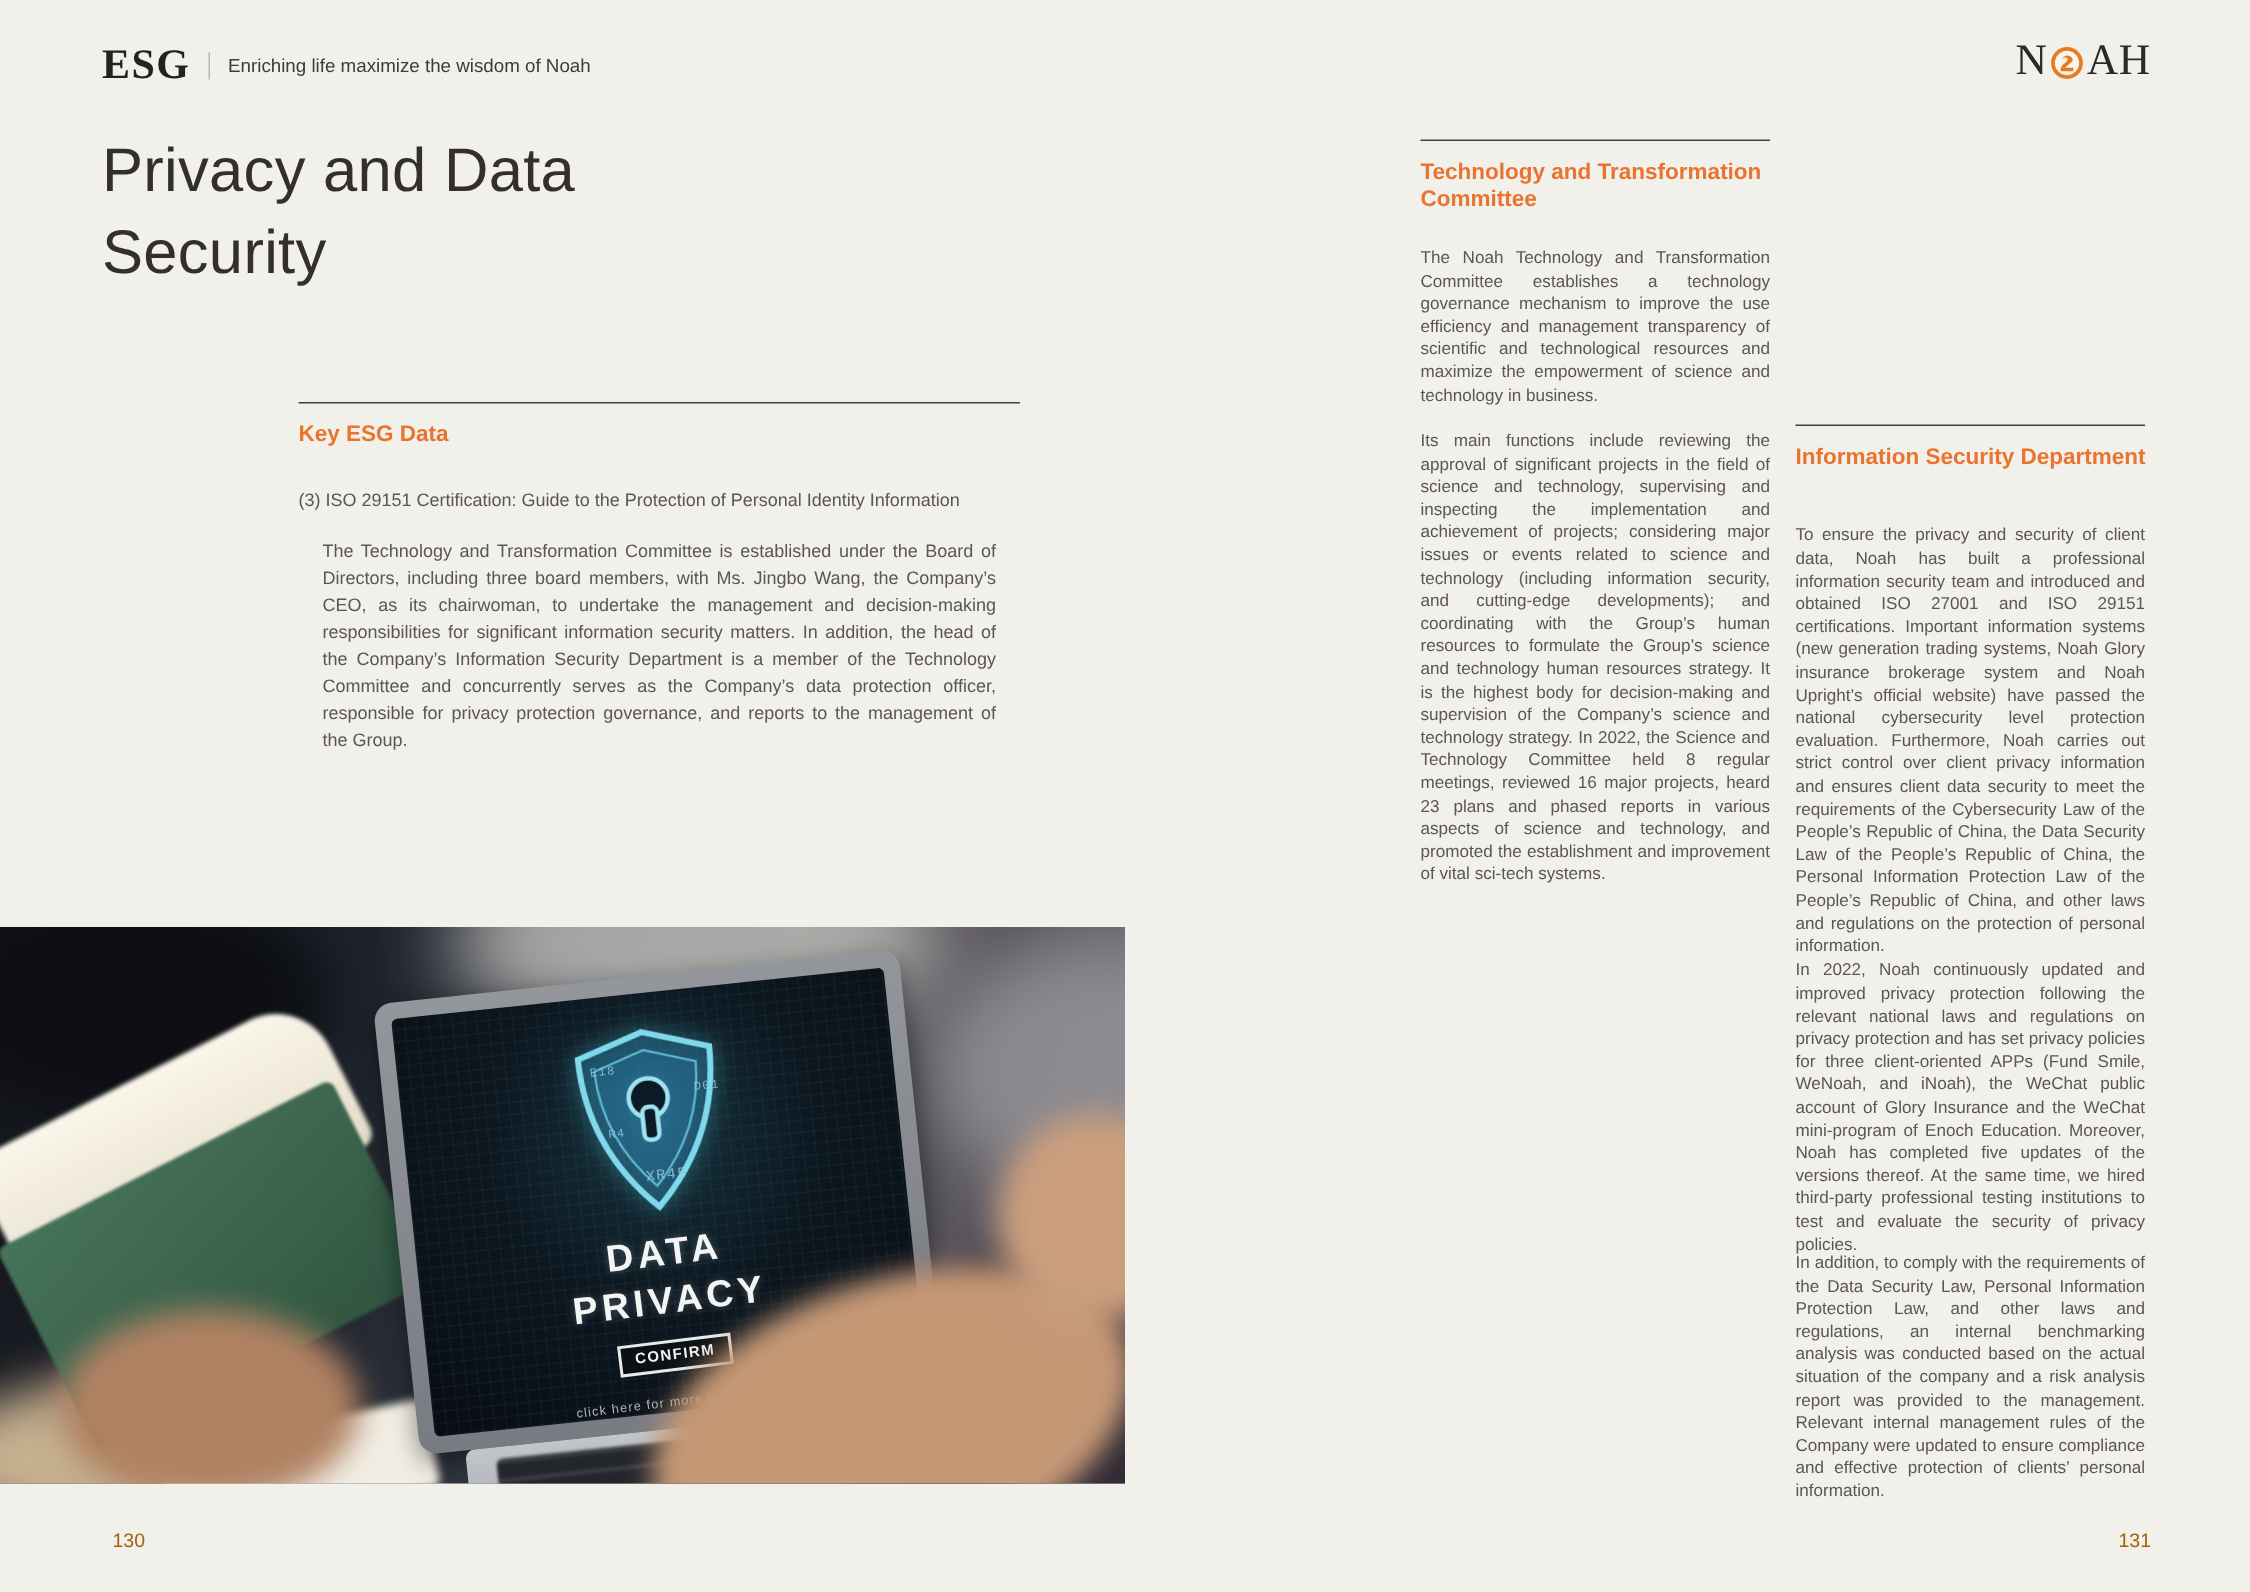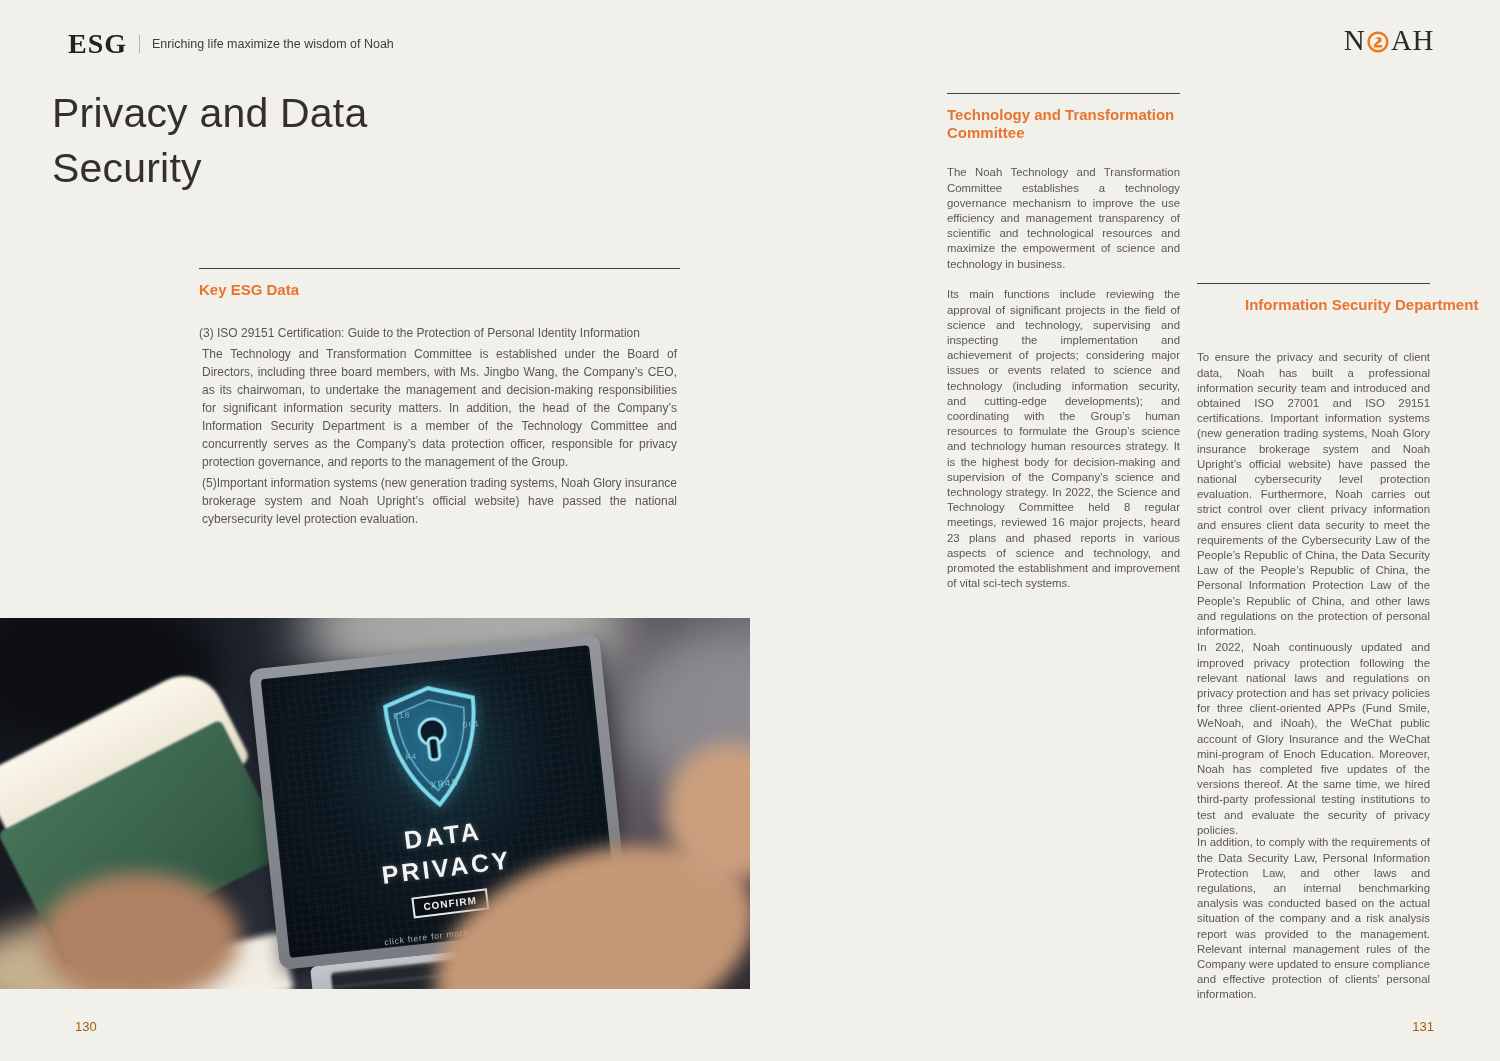--- a/index.html
+++ b/index.html
@@ -15,35 +15,35 @@
   
   .hdr-left{left:68px;top:28px;display:flex;align-items:center;gap:12px;}
   .esg{font-family:"Liberation Serif", serif;font-weight:bold;font-size:28px;color:#24221f;letter-spacing:1px;}
   .hdr-bar{width:1px;height:18px;background:#b9b6ae;}
   .tagline{font-size:12.5px;color:#3f3c37;}
   .logo{right:66px;top:24px;display:flex;align-items:center;font-family:"Liberation Serif", serif;font-size:29px;color:#2c2a27;letter-spacing:.5px;}
   .logo svg{width:24px;height:24px;margin:2px 0 0 1px;}
   .logo .ah{margin-left:1px;}
 
   
-  .title{left:52px;top:86px;width:420px;font-size:41px;line-height:1.34;color:#33302c;white-space:pre-line;letter-spacing:.2px;}
+  .title{left:68px;top:86px;width:420px;font-size:41px;line-height:1.34;color:#33302c;white-space:pre-line;letter-spacing:.2px;}
   .rule{height:1px;background:#43403b;}
   .rule-key{left:199px;top:268px;width:481px;}
   .h-orange{font-size:15px;font-weight:bold;color:#e8742f;line-height:18px;}
   .key-head{left:199px;top:281px;width:481px;}
   .body-block{left:199px;top:324px;width:481px;font-size:12px;line-height:18px;color:#5a5750;}
   .body-block .kv{white-space:nowrap;}
-  .body-block .para{text-align:justify;margin:3px;}
+  .body-block .para{text-align:justify;margin:16px;}
   .hours{color:#e8742f;font-size:17px;font-weight:500;letter-spacing:.5px;}
 
   
   .rule-c1{left:947px;top:93px;width:233px;}
   .c1-head{left:947px;top:106px;width:233px;}
   .rule-c2{left:1197px;top:283px;width:233px;}
-  .c2-head{left:1197px;top:296px;width:240px;white-space:nowrap;margin-left:48px;}
+  .c2-head{left:1197px;top:296px;width:240px;white-space:nowrap;}
   .colp{width:233px;font-size:11.4px;line-height:15.2px;text-align:justify;color:#5a5750;}
   .c1p1{left:947px;top:154px;}
   .c1p2{left:947px;top:276px;}
   .c2p1{left:1197px;top:339px;}
   .c2p2{left:1197px;top:629px;}
   .c2p3{left:1197px;top:824px;}
 
   .pageno{font-size:13px;color:#a16207;}
   .pn-l{left:75px;top:1019px;}
   .pn-r{right:66px;top:1019px;}
@@ -107,21 +107,20 @@
 
 <div class="abs title">Privacy and Data
 Security</div>
 
 <div class="abs rule rule-key"></div>
 <div class="abs h-orange key-head">Key ESG Data</div>
 
 <div class="abs body-block">
   <div class="kv">(3) ISO 29151 Certification: Guide to the Protection of Personal Identity Information</div>
   <p class="para">The Technology and Transformation Committee is established under the Board of Directors, including three board members, with Ms. Jingbo Wang, the Company’s CEO, as its chairwoman, to undertake the management and decision-making responsibilities for significant information security matters. In addition, the head of the Company’s Information Security Department is a member of the Technology Committee and concurrently serves as the Company’s data protection officer, responsible for privacy protection governance, and reports to the management of the Group.</p>
-  <p class="para">(5)Important information systems (new generation trading systems, Noah Glory insurance brokerage system and Noah Upright’s official website) have passed the national cybersecurity level protection evaluation.</p>
 </div>
 
 <div class="abs photo">
   <div class="blob ph-dark-tl"></div>
   <div class="blob ph-light-top"></div>
   <div class="blob ph-light-right"></div>
   <div class="blob ph-desk"></div>
   <div class="ph-paper abs"></div>
   <div class="book-pages"></div>
   <div class="book-cover"></div>

